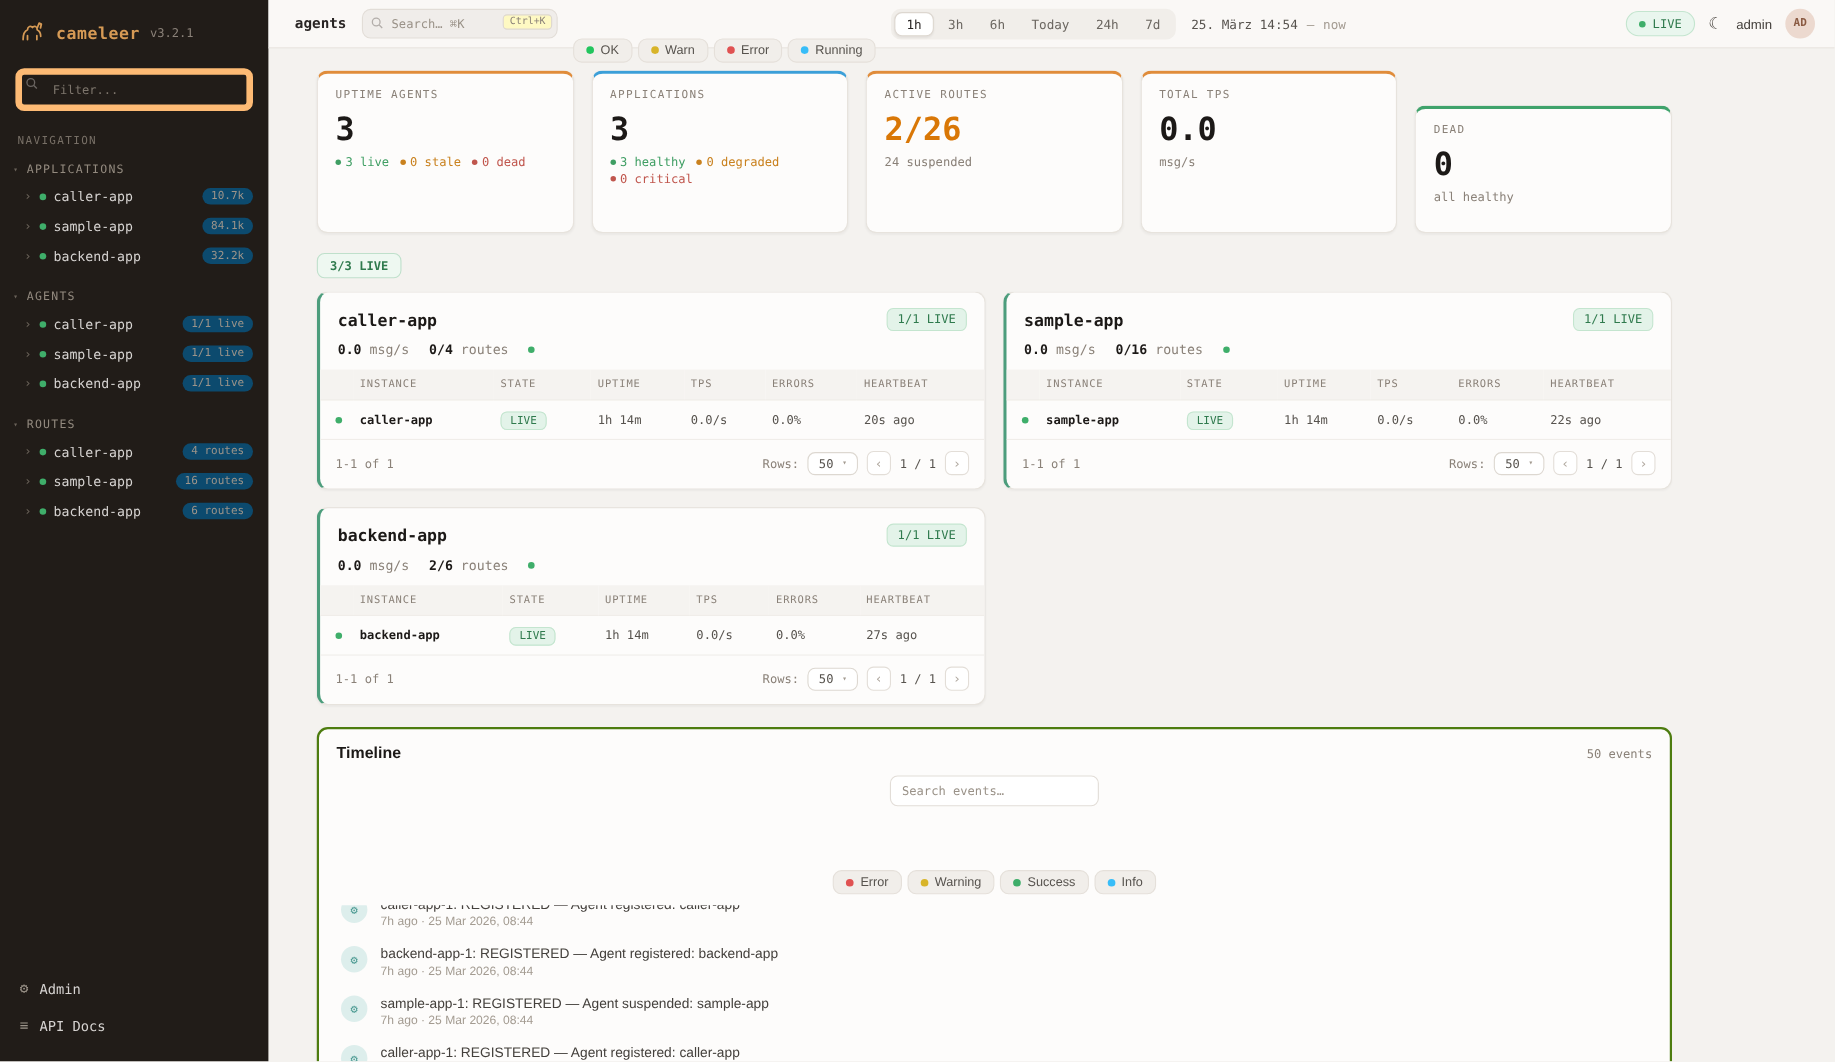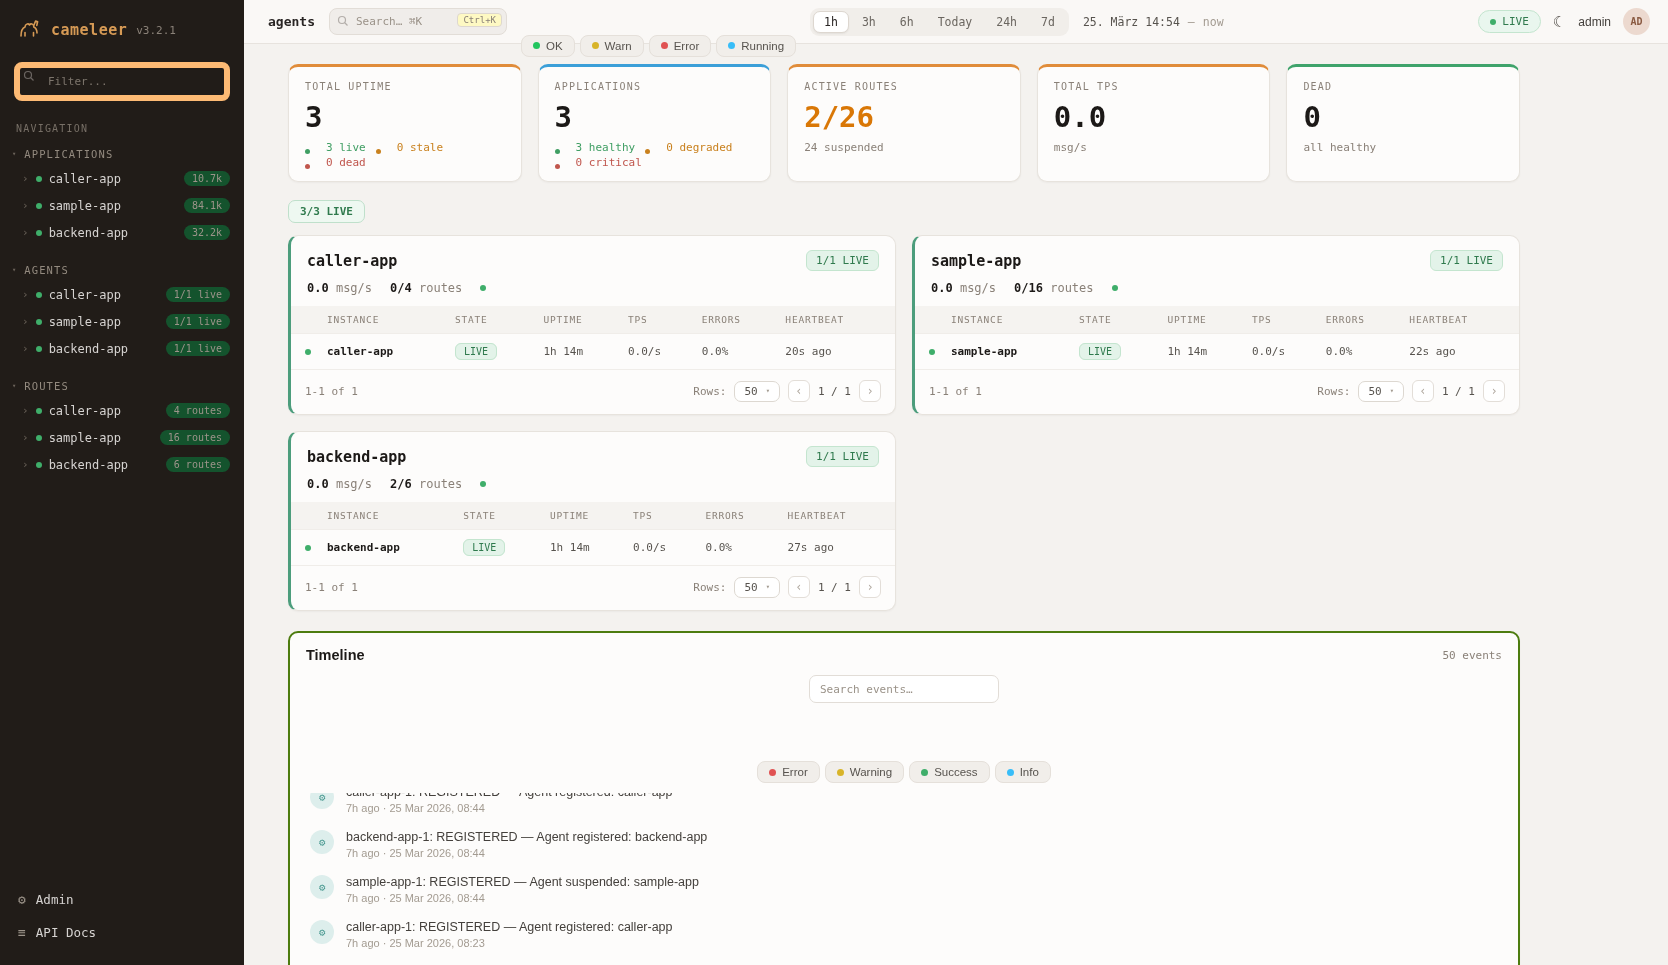--- a/index.html
+++ b/index.html
@@ -17,21 +17,21 @@
   .filter-input::placeholder { color:#7d756c; }
   .nav-label { font-size:10px; letter-spacing:1.2px; color:#776f66; padding:12px 16px 6px; }
   .nav-section { margin-bottom:10px; }
   .nav-sec-head { display:flex; align-items:center; gap:7px; padding:8px 16px 5px 12px; font-size:10.5px; letter-spacing:1.1px; color:#938a7f; cursor:pointer; }
   .sec-caret { font-size:7px; color:#6b635a; }
   .nav-item { display:flex; align-items:center; gap:7px; padding:6px 14px 6px 22px; font-size:12px; cursor:pointer; }
   .nav-chev { color:#6b635a; font-size:11px; }
   .dot { display:inline-block; width:6px; height:6px; border-radius:50%; }
   .dot.green { background:#3fae6a; }
   .nav-item-name { flex:1; color:#d6d3d1; }
-  .nav-meta { font-size:10px; color:#9c948a; background:#14532d; border-radius:99px; padding:2px 8px;text-align:center; }
+  .nav-meta { font-size:10px; color:#9c948a; background:#0c4a6e; border-radius:99px; padding:2px 8px;text-align:center; }
   .side-footer { margin-top:auto; padding:8px 0 16px; }
   .side-foot-item { display:flex; align-items:center; gap:10px; padding:9px 18px; font-size:12.5px; color:#d6d3d1; cursor:pointer; }
   .side-foot-icon { color:#9c948a; font-size:13px; }
 
   
   .right-col { flex:1; display:flex; flex-direction:column; height:100%; overflow:hidden; }
   .topbar { height:44px; min-height:44px; background:#faf8f6; border-bottom:1px solid #e7e3de; display:flex; align-items:center; gap:14px; padding:0 18px 0 24px; }
   .page-title { font-size:13px; font-weight:bold; color:#292524; }
   .search-wrap { position:relative; width:178px; }
   .search-wrap svg { position:absolute; left:8px; top:7px; opacity:.5; }
@@ -54,26 +54,26 @@
   .username { font-size:12px; color:#44403c; font-family:"Liberation Sans", sans-serif; }
   .avatar { width:27px; height:27px; border-radius:50%; background:#ecd9cf; color:#8a5a42; font-size:10px; font-weight:bold; display:flex; align-items:center; justify-content:center; cursor:pointer; }
 
   
   .main { flex:1; overflow:hidden; padding-top:20px; }
   .container { width:1232px; margin-left:44px; }
 
   .stats-grid { display:grid; grid-template-columns:repeat(5,1fr); gap:16px; }
   .stat-card { background:#fdfcfb; border:1px solid #e7e3dd; border-top:3px solid #e08c3a; border-radius:10px; padding:14px 16px 12px; min-height:116px; box-shadow:0 1px 2px rgba(0,0,0,.04); }
   .stat-card.accent-sky { border-top-color:#3b9fd8; }
-  .stat-card.accent-green { border-top-color:#3fa36b; }
+  .stat-card.accent-green { border-top-color:#3fa36b;margin-top:32px; }
   .stat-label { font-size:10px; letter-spacing:1.2px; color:#8a8178; }
   .stat-value { font-size:29px; font-weight:bold; margin:8px 0 7px; color:#1c1917; }
   .stat-value.amber { color:#d97706; }
   .stat-subs { display:flex; flex-wrap:wrap; column-gap:10px; row-gap:2px; font-size:11px; }
-  .sub { display:flex; align-items:flex-end; gap:16px; }
+  .sub { display:flex; align-items:center; gap:4px; }
   .sub .dot { width:5px; height:5px; }
   .c-green { color:#3f9e63; } .c-green .dot { background:#3f9e63; }
   .c-amber { color:#c9811e; } .c-amber .dot { background:#c9811e; }
   .c-red { color:#c0564d; } .c-red .dot { background:#c0564d; }
   .stat-sub-plain { font-size:11px; color:#8a8178; }
 
   .live-summary { display:inline-block; margin:18px 0 12px; font-size:11px; font-weight:bold; color:#2f7a4d; background:#eef8f1; border:1px solid #bfe0cb; border-radius:7px; padding:4px 11px; }
 
   .app-grid { display:grid; grid-template-columns:1fr 1fr; gap:16px; align-items:start; }
   .app-card { background:#fdfcfb; border:1px solid #e7e3dd; border-left:3px solid #4c9d7c; border-radius:10px; box-shadow:0 1px 2px rgba(0,0,0,.04); overflow:hidden; }
@@ -283,21 +283,21 @@
       <span class="avatar">AD</span>
     </div>
   </header>
 
   <main class="main">
     <div class="container">
 
       
       <div class="stats-grid">
         <section class="stat-card">
-          <div class="stat-label">TOTAL UPTIME</div>
+          <div class="stat-label">UPTIME AGENTS</div>
           <div class="stat-value">3</div>
           <div class="stat-subs">
             <span class="sub c-green">
                 <i class="dot"></i>
                 <span>3 live</span>
               </span>
             <span class="sub c-amber">
                 <i class="dot"></i>
                 <span>0 stale</span>
               </span>

